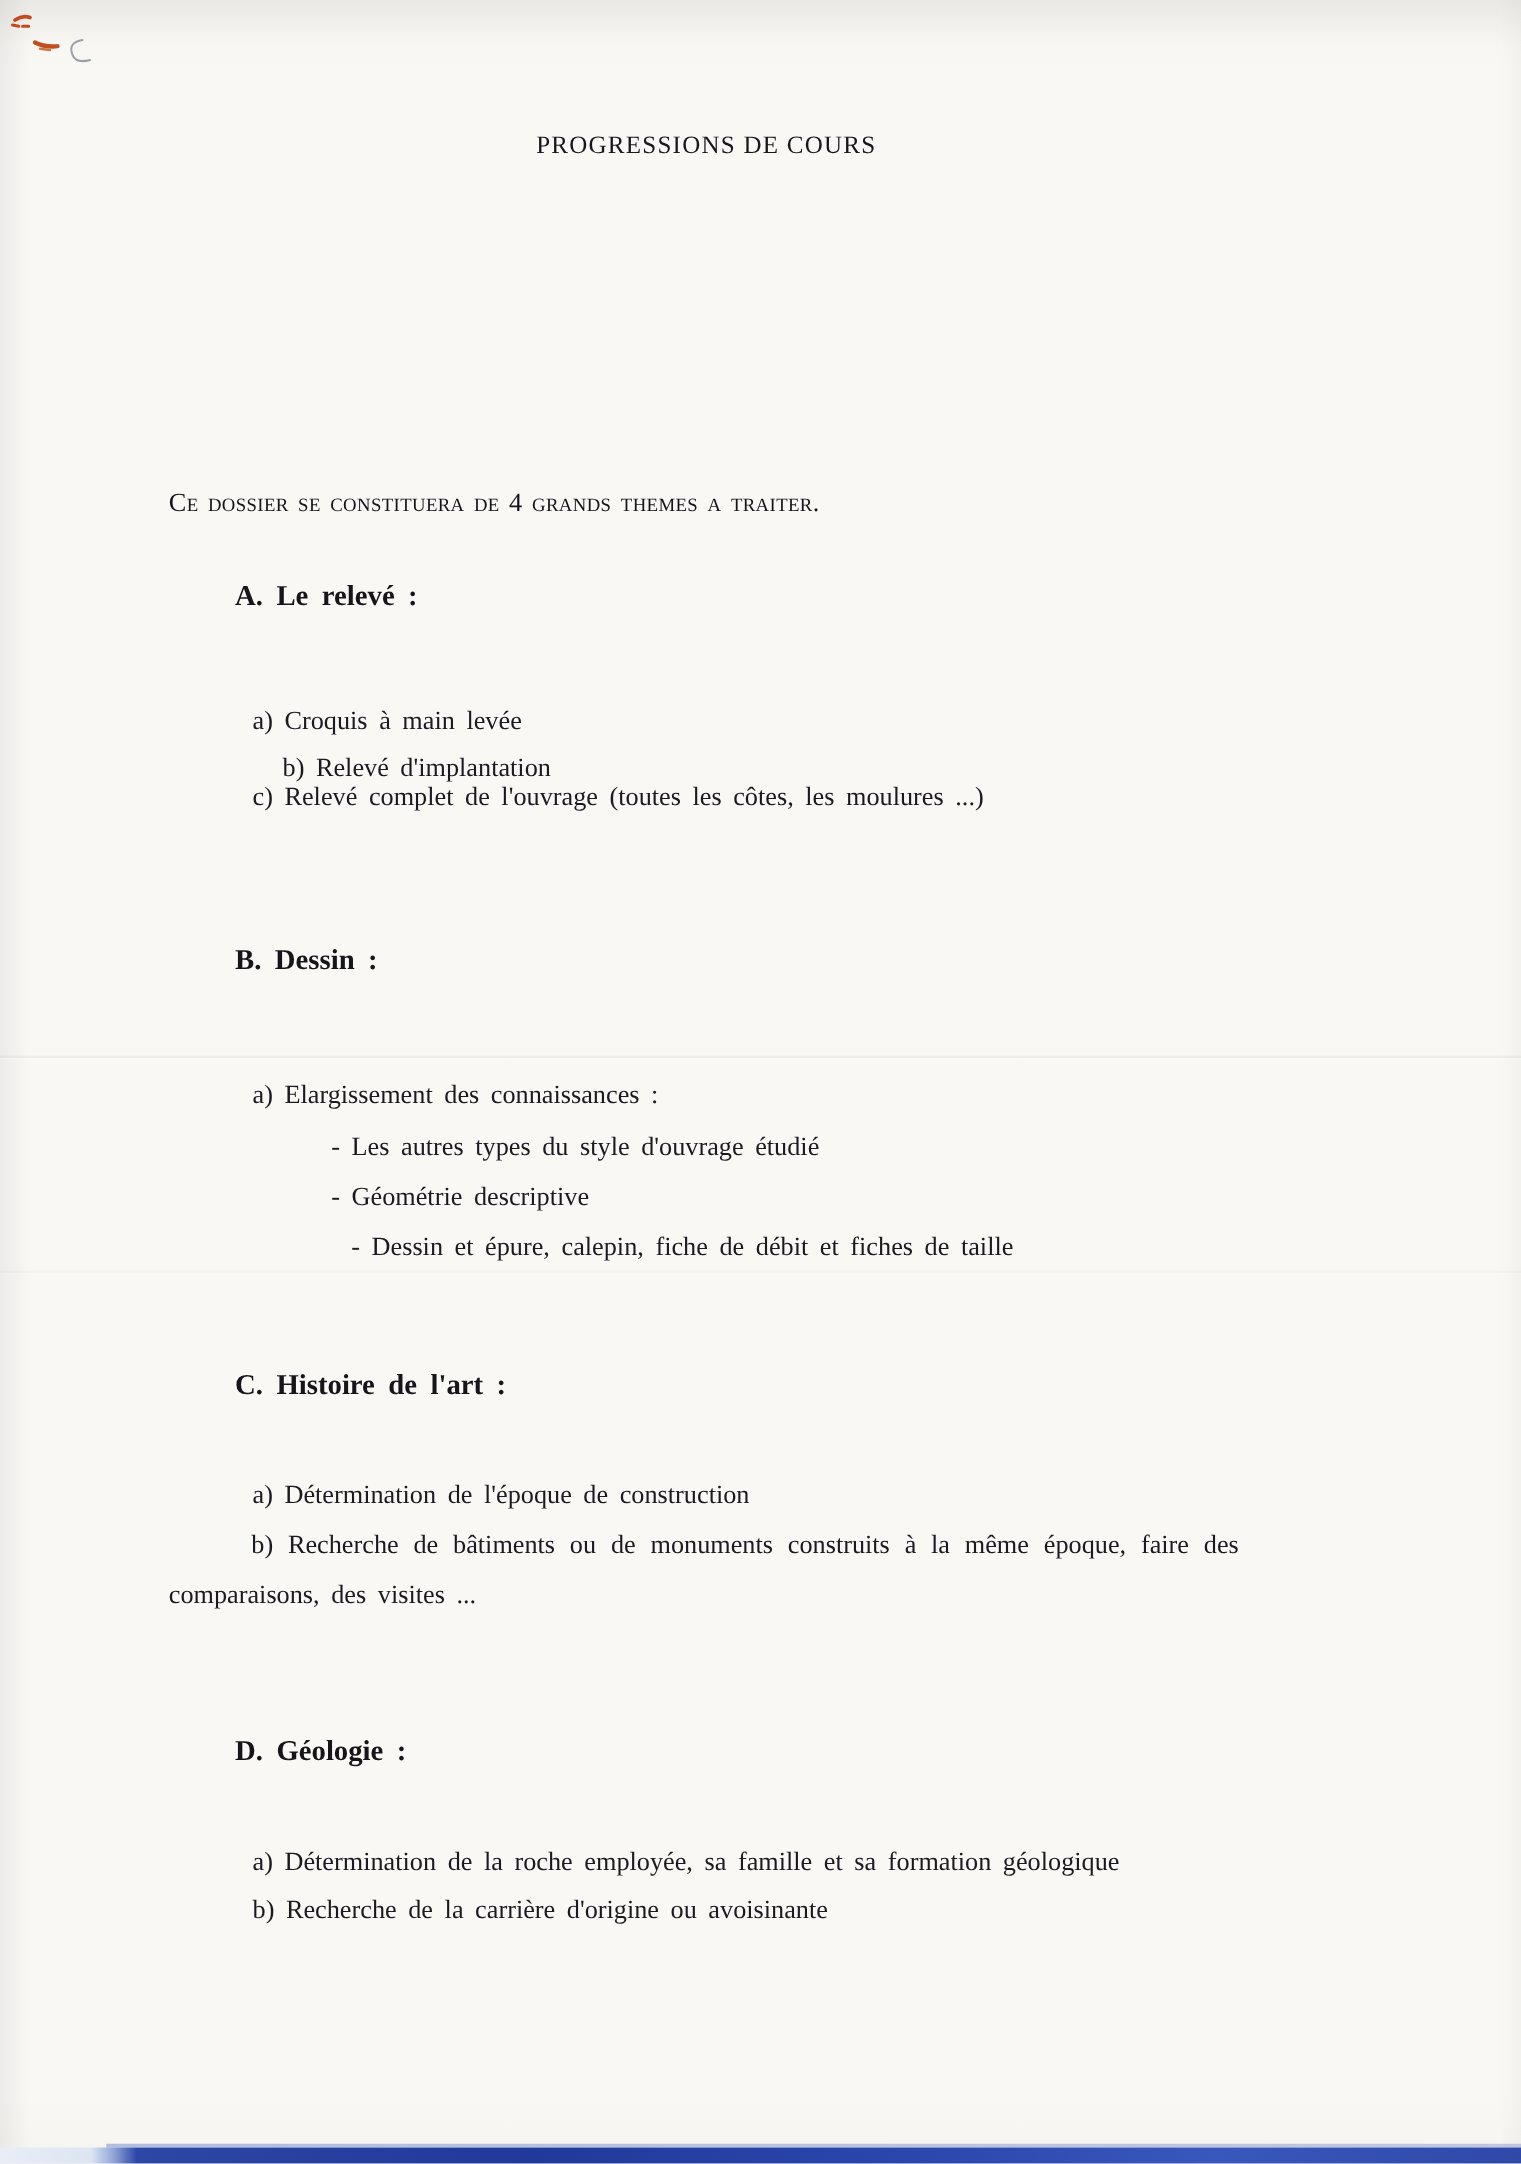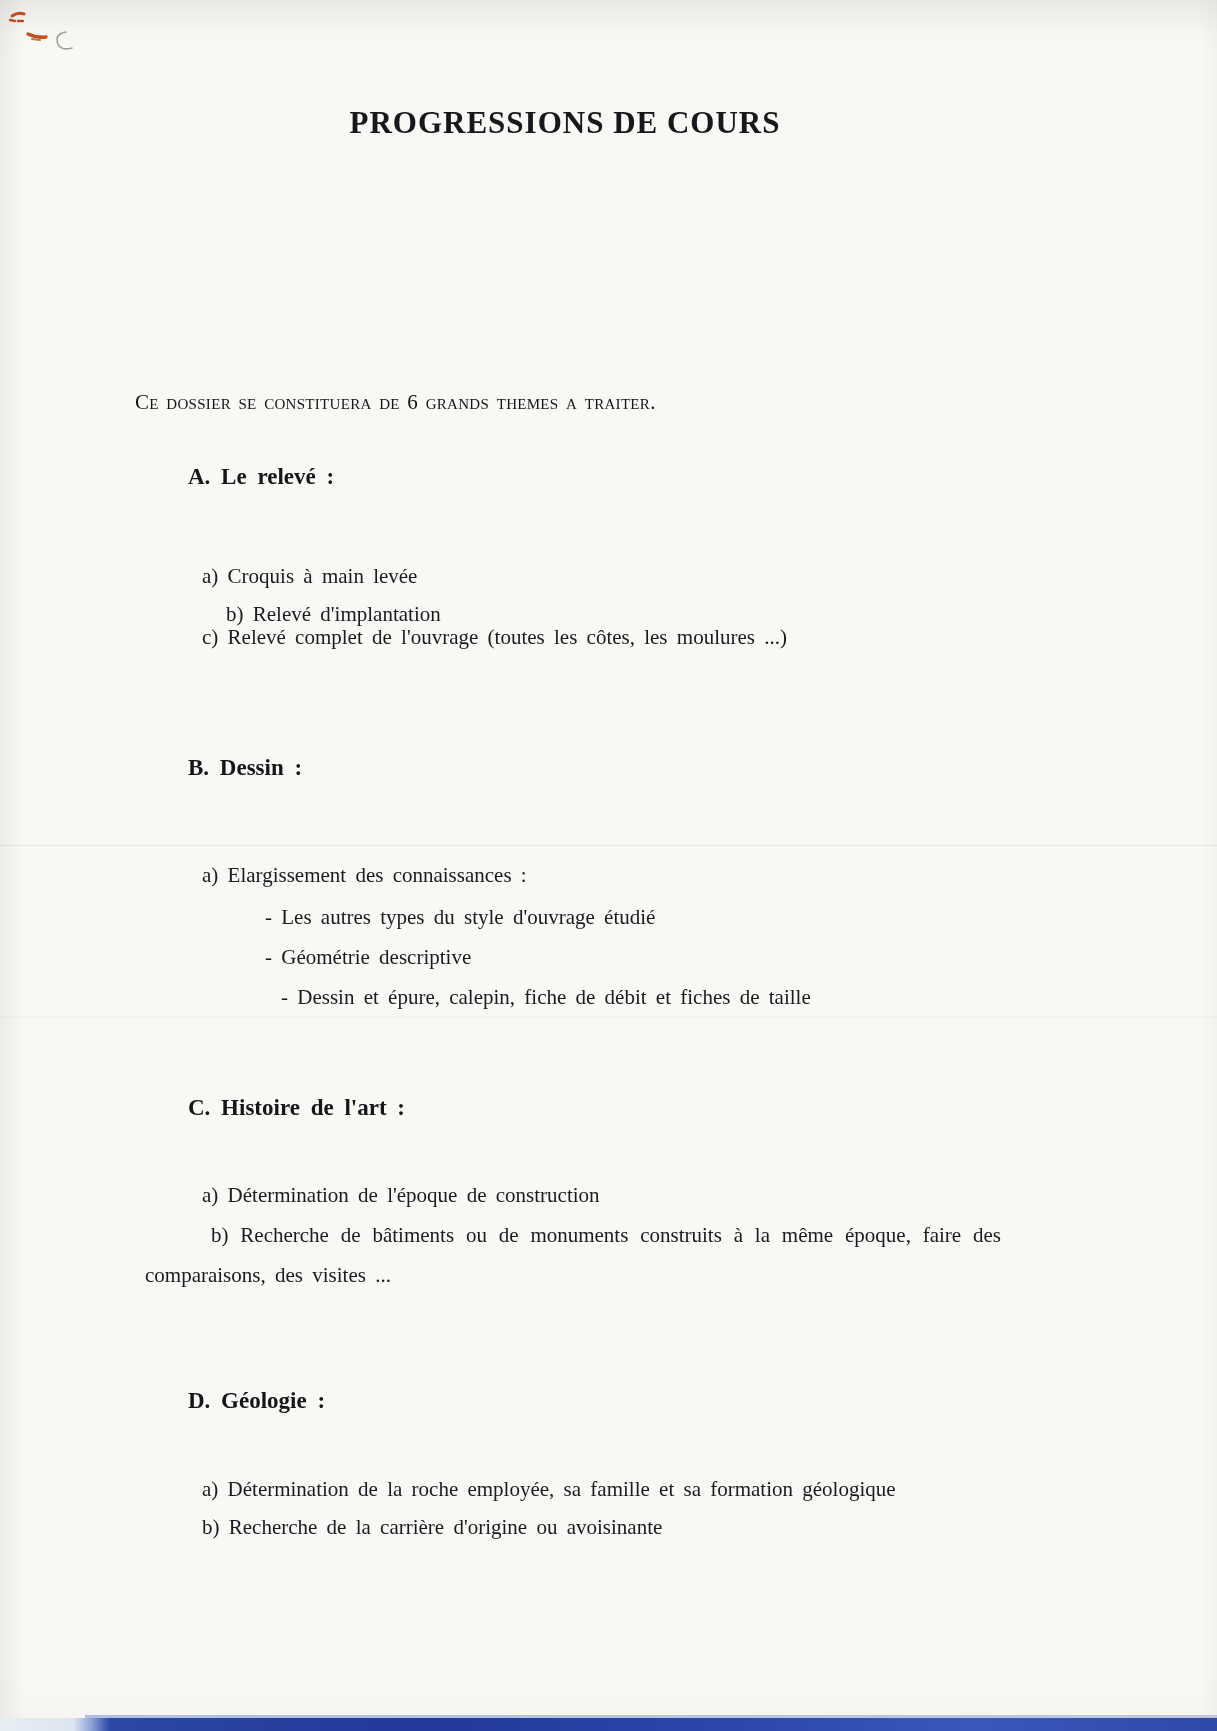--- a/index.html
+++ b/index.html
@@ -22,21 +22,21 @@
       linear-gradient(180deg, rgba(120,120,125,0.08) 0%, rgba(120,120,125,0) 2%),
       linear-gradient(270deg, rgba(120,120,125,0.05) 0%, rgba(120,120,125,0) 1.5%);
   }
   .crease{
     position:absolute;left:0;width:100%;height:4px;pointer-events:none;
     background:linear-gradient(180deg, rgba(0,0,0,0) 0%, rgba(100,100,105,0.10) 45%, rgba(255,255,255,0.35) 70%, rgba(0,0,0,0) 100%);
   }
   .title{
     position:absolute;left:135px;width:860px;top:105px;
     text-align:center;
-    font-size:31px;font-weight:bold;letter-spacing:1px;
+    font-size:20px;font-weight:normal;letter-spacing:1px;
     color:#17171c;
   }
   .intro{
     position:absolute;left:135px;top:390px;width:960px;
     font-variant:small-caps;
     font-size:21px;letter-spacing:0.3px;word-spacing:2px;
     color:#14141a;
   }
   .heading{
     position:absolute;left:188px;
@@ -49,21 +49,21 @@
     color:#1a1a20;
     white-space:nowrap;
   }
   .subline{
     position:absolute;left:265px;
     font-size:21px;word-spacing:4px;
     color:#1a1a20;
     white-space:nowrap;
   }
   .para{
-    position:absolute;left:145px;width:856px;
+    position:absolute;left:135px;width:856px;
     font-size:21px;word-spacing:4px;line-height:40px;
     text-align:justify;text-indent:66px;
     color:#1a1a20;
     font-family:Liberation Serif, serif;
   }
   .ink-mark{position:absolute;left:6px;top:6px;}
   .bottom-strip{
     position:absolute;left:0;right:0;bottom:0;height:13px;
     background:linear-gradient(90deg,
       #e9eef6 0%, #dce5f2 6%, #8fa3d6 7.5%,
@@ -85,21 +85,21 @@
     <path d="M22 28 q8 4 18 3" stroke="#c05020" stroke-width="3.4" fill="none" stroke-linecap="round"></path>
     <path d="M26 33 l8 1" stroke="#c87a40" stroke-width="2" fill="none" stroke-linecap="round"></path>
     <path d="M60 26 q-12 2 -8 12 q3 7 14 4" stroke="#9aa0a8" stroke-width="1.6" fill="none" stroke-linecap="round"></path>
   </svg>
 
   <div class="crease" style="top:844px;"></div>
   <div class="crease" style="top:1016px;opacity:.6;"></div>
 
   <div class="title">PROGRESSIONS DE COURS</div>
 
-  <div class="intro">Ce dossier se constituera de 6 grands themes a traiter.</div>
+  <div class="intro">Ce dossier se constituera de 4 grands themes a traiter.</div>
 
   <div class="heading" style="top:464px;">A. Le relevé :</div>
   <div class="line" style="top:564px;">a) Croquis à main levée</div>
   <div class="line" style="top:602px;margin-left:24px;">b) Relevé d'implantation</div>
   <div class="line" style="top:625px;">c) Relevé complet de l'ouvrage (toutes les côtes, les moulures ...)</div>
 
   <div class="heading" style="top:755px;">B. Dessin :</div>
   <div class="line" style="top:863px;">a) Elargissement des connaissances :</div>
   <div class="subline" style="top:905px;">- Les autres types du style d'ouvrage étudié</div>
   <div class="subline" style="top:945px;">- Géométrie descriptive</div>

